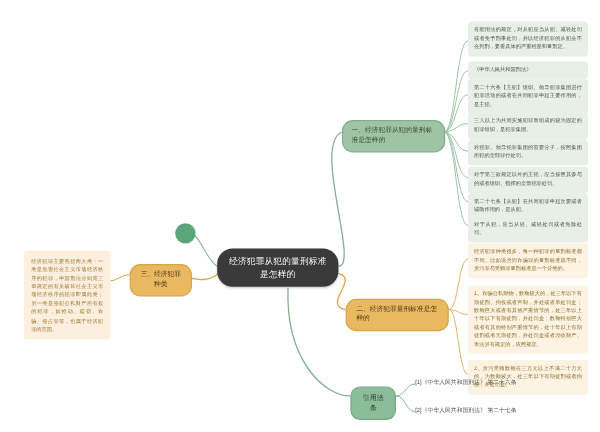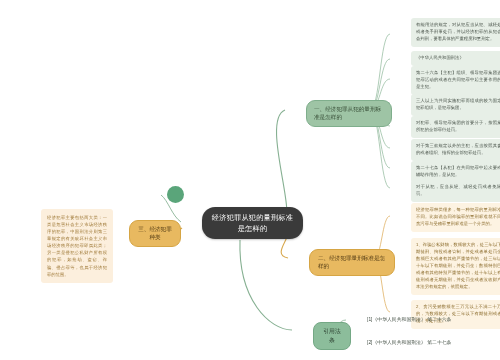--- a/index.html
+++ b/index.html
@@ -20,21 +20,20 @@
   }
   #edges {
     position: absolute;
     left: 0; top: 0;
     width: 500px; height: 360px;
     pointer-events: none;
   }
   .node {
     position: absolute;
     box-sizing: border-box;
-    margin-left: 21px;
   }
 
   
   .root {
     background: #3a3a3a;
     color: #ffffff;
     border-radius: 13px;
     font-size: 7.2px;
     line-height: 1.55;
     padding: 5px 9px;

